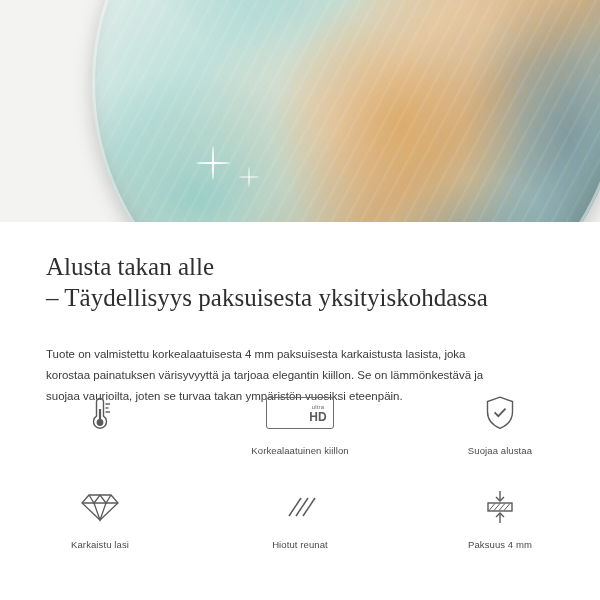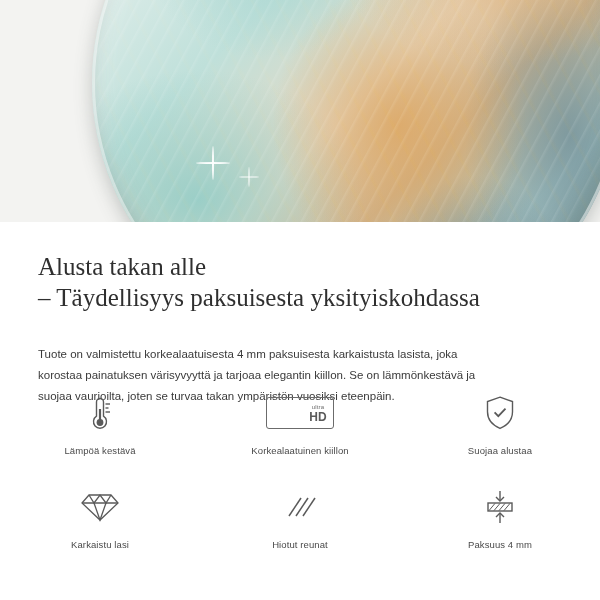--- a/index.html
+++ b/index.html
@@ -85,21 +85,21 @@
     border-radius: 50%;
   }
   .sparkle:before { left: 50%; top: 0; width: 2px; height: 34px; margin-left: -1px; }
   .sparkle:after  { top: 50%; left: 0; height: 2px; width: 34px; margin-top: -1px; }
   .sparkle.s1 { left: 196px; top: 146px; }
   .sparkle.s2 { left: 232px; top: 160px; transform: scale(.6); }
 
   
   .content {
     position: absolute;
-    left: 4px;
+    left: 12px;
     top: 222px;
     width: 524px;
   }
   .headline {
     font-family: "Liberation Serif", serif;
     font-size: 25px;
     line-height: 31px;
     color: #2f2f2f;
     font-weight: 400;
     padding: 12px 34px 0 34px;
@@ -189,21 +189,20 @@
         <div class="feature-icon">
           <svg width="26" height="40" viewBox="0 0 26 40" fill="none" stroke="#5a5a5a" stroke-width="1.4">
             <path d="M13 5.5a3.5 3.5 0 0 1 3.5 3.5v14.2a6.5 6.5 0 1 1-7 0V9A3.5 3.5 0 0 1 13 5.5z"></path>
             <circle cx="13" cy="29.5" r="3.4" fill="#5a5a5a" stroke="none"></circle>
             <line x1="13" y1="16" x2="13" y2="27" stroke-width="2.2"></line>
             <line x1="18.5" y1="11" x2="23" y2="11"></line>
             <line x1="18.5" y1="15" x2="21.5" y2="15"></line>
             <line x1="18.5" y1="19" x2="23" y2="19"></line>
           </svg>
         </div>
-        <div class="feature-label">Lämpöä kestävä</div>
       </div>
 
       <div class="feature">
         <div class="feature-icon">
           <div class="ultrahd">
             <span class="u1">ultra</span>
             <span class="u2">HD</span>
           </div>
         </div>
         <div class="feature-label">Korkealaatuinen kiillon</div>

